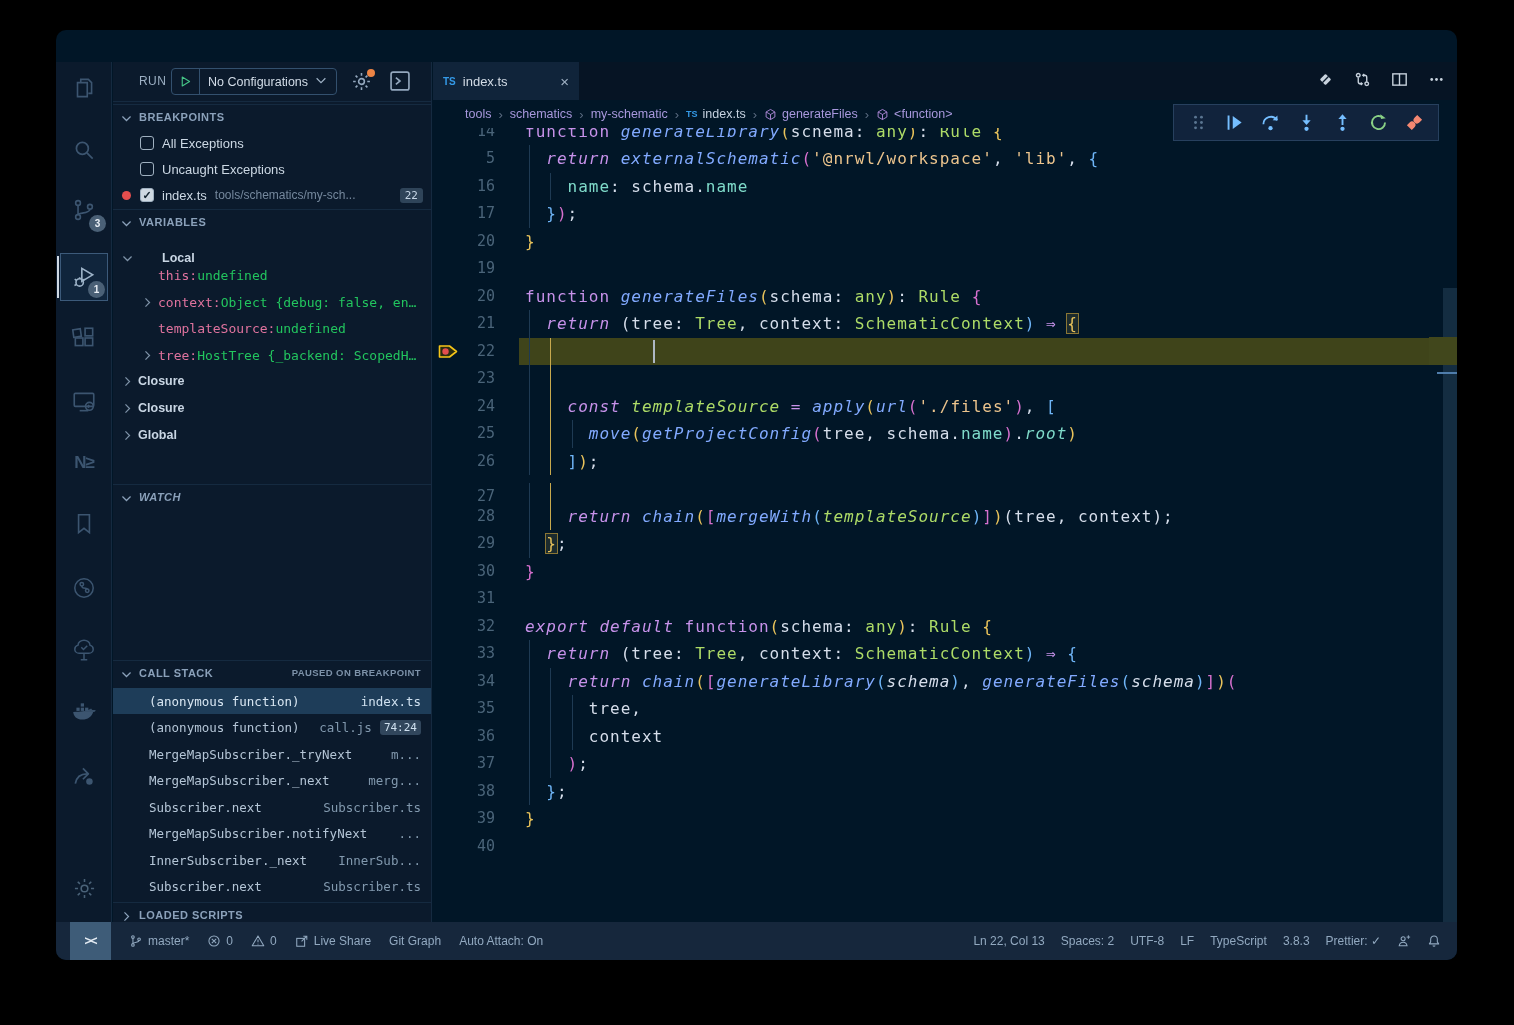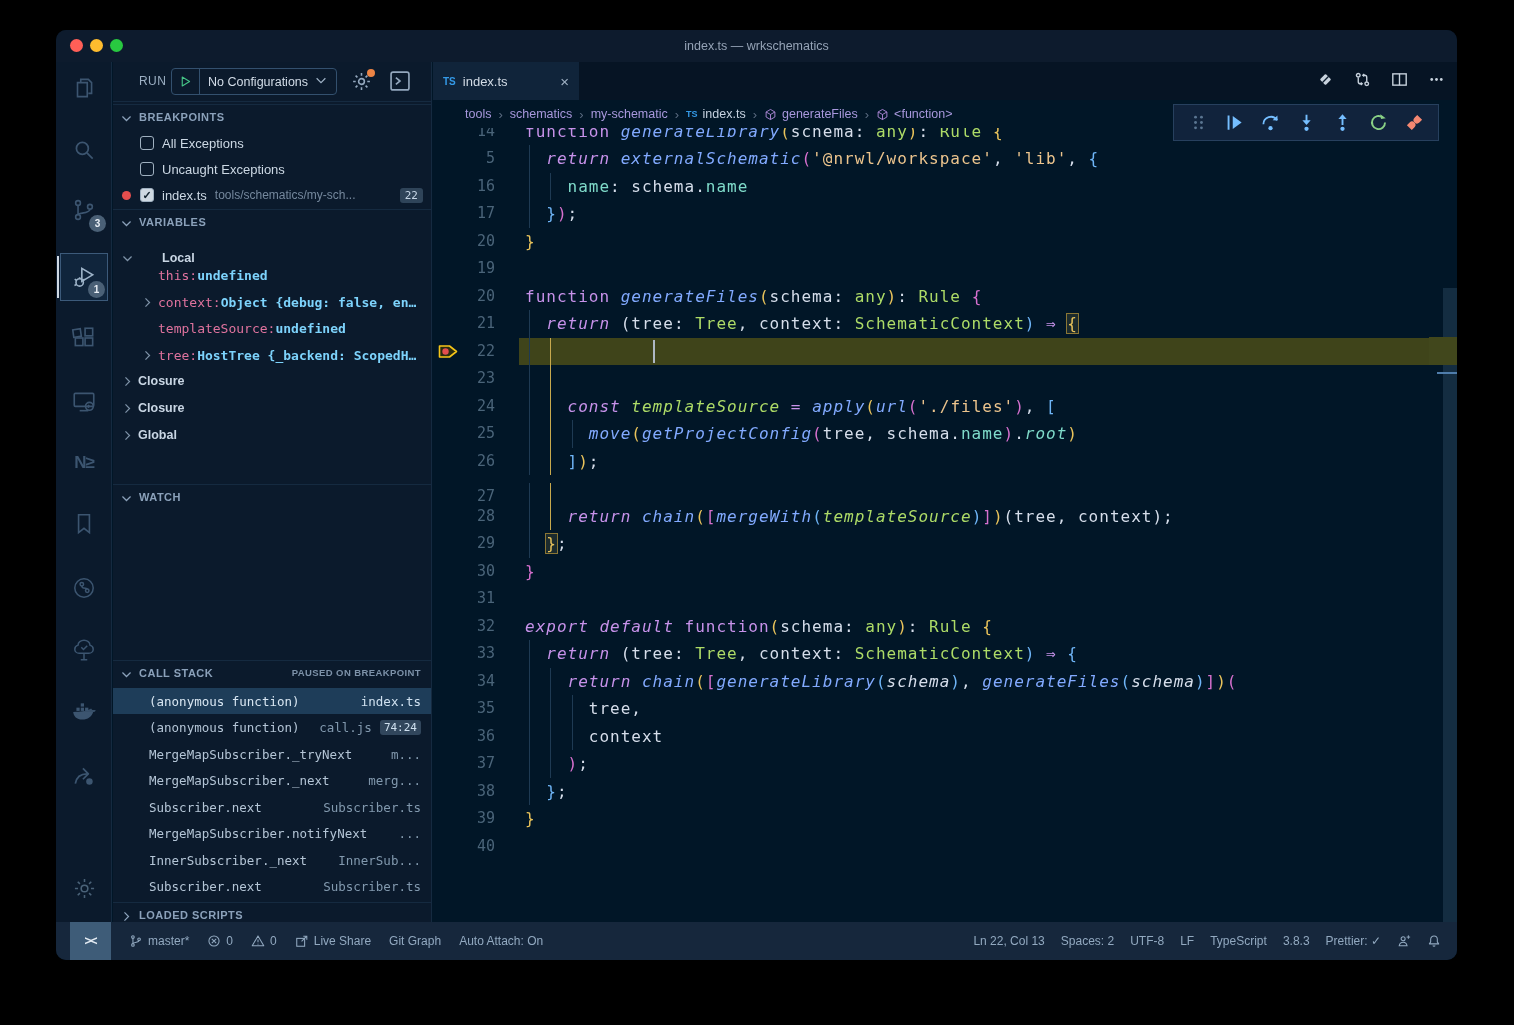--- a/index.html
+++ b/index.html
@@ -38,21 +38,21 @@
   .bk-row{position:absolute;left:0;width:100%;height:26px;display:flex;align-items:center;font-size:13px;color:#ccd8e4;}
   .bk-dot{width:9px;height:9px;border-radius:50%;background:#e34e4e;position:absolute;left:9px;}
   .bk-box{width:14px;height:14px;border:1px solid #9fb0c0;border-radius:3px;margin-left:27px;margin-right:8px;flex:none;}
   .bk-box.checked{background:#cfd9e2;color:#13232f;font-size:11px;line-height:13px;text-align:center;font-weight:bold;}
   .bk-desc{color:#75889d;font-size:12px;margin-left:8px;white-space:nowrap;overflow:hidden;flex:1;}
   .badge{background:#2f4459;color:#c6d6e6;border-radius:3px;font-size:11px;padding:1px 5px;margin-right:8px;flex:none;font-family:"DejaVu Sans Mono",monospace;}
   .var-row{position:absolute;left:0;width:100%;height:26px;display:flex;align-items:center;font-size:13px;}
   .var-chev{width:13px;height:13px;color:#7f93a8;flex:none;margin-right:4px;}
   .var-bold{font-weight:bold;color:#c9d6e4;font-size:12.5px;}
   .var-name{color:#e0739e;font-family:"DejaVu Sans Mono",monospace;font-size:13px;}
-  .var-val{color:#7dd3fc;font-family:"DejaVu Sans Mono",monospace;font-size:13px;white-space:nowrap;overflow:hidden;font-weight:bold;}
+  .var-val{color:#22c55e;font-family:"DejaVu Sans Mono",monospace;font-size:13px;white-space:nowrap;overflow:hidden;}
   .cs-row{position:absolute;left:0;width:100%;height:26px;display:flex;align-items:center;font-family:"DejaVu Sans Mono",monospace;font-size:12.5px;color:#b4c5d6;padding:0 10px 0 36px;}
   .cs-row.selected{background:#1e3d59;color:#d8e6f2;}
   .cs-name{flex:1;white-space:nowrap;overflow:hidden;}
   .cs-file{color:#8299ae;margin-left:8px;white-space:nowrap;}
   .cs-row.selected .cs-file{color:#cfe0ef;}
   .cs-badge{background:#31465c;color:#cfe0ef;border-radius:3px;font-size:11px;padding:1px 4px;margin-left:8px;}
   
   .editor{position:absolute;left:377px;top:32px;width:1024px;height:860px;background:#011627;}
   .tabbar{position:absolute;left:0;top:0;width:100%;height:38px;background:#061424;}
   .tab{position:absolute;left:0;top:0;width:146px;height:38px;background:#10243a;display:flex;align-items:center;padding:0 10px;}
@@ -96,26 +96,20 @@
   .sb-remote{width:41px;height:38px;background:#3e5c78;color:#e6edf4;display:flex;align-items:center;justify-content:center;font-weight:bold;font-size:12px;letter-spacing:-1px;flex:none;}
   .sb-left{display:flex;align-items:center;gap:18px;padding-left:14px;flex:1;}
   .sb-right{display:flex;align-items:center;gap:16px;padding-right:16px;}
   .sb-item{display:flex;align-items:center;gap:5px;white-space:nowrap;}
   .sb-item svg{width:14px;height:14px;}
 </style>
 </head>
 <body>
 
 <div class="window">
-  <div class="titlebar">
-    <div class="tl r"></div>
-    <div class="tl y"></div>
-    <div class="tl g"></div>
-    <div class="wtitle">index.ts — wrkschematics</div>
-  </div>
 
   <div class="activitybar" id="activitybar">
       <div class="ab-item" style="top: 2px;">
         <svg viewBox="0 0 24 24">
           <g fill="none" stroke="currentColor" stroke-width="1.5">
             <path d="M6 7h9v13H6z"></path>
             <path d="M9 7V4h7l3 3v10h-3"></path>
           </g>
         </svg>
       </div>
@@ -329,21 +323,21 @@
               <path d="M5.5 3l5 5-5 5" fill="none" stroke="currentColor" stroke-width="1.5"></path>
             </svg></span>
           <span class="var-bold">Closure</span>
         </div>
         <div class="var-row" style="top: 360px; padding-left: 8px;">
           <span class="var-chev"><svg viewBox="0 0 16 16" width="13" height="13">
               <path d="M5.5 3l5 5-5 5" fill="none" stroke="currentColor" stroke-width="1.5"></path>
             </svg></span>
           <span class="var-bold">Global</span>
         </div>
-        <div class="sec-h" style="top: 422px;">
+        <div class="sec-h" style="top: 422px; font-style: italic;">
           <span class="chev"><svg viewBox="0 0 16 16" width="13" height="13">
               <path d="M3 5.5l5 5 5-5" fill="none" stroke="currentColor" stroke-width="1.5"></path>
             </svg></span>
           <span class="sec-title">WATCH</span>
         </div>
         <div class="sec-h" style="top: 598px;">
           <span class="chev"><svg viewBox="0 0 16 16" width="13" height="13">
               <path d="M3 5.5l5 5 5-5" fill="none" stroke="currentColor" stroke-width="1.5"></path>
             </svg></span>
           <span class="sec-title">CALL STACK</span>

